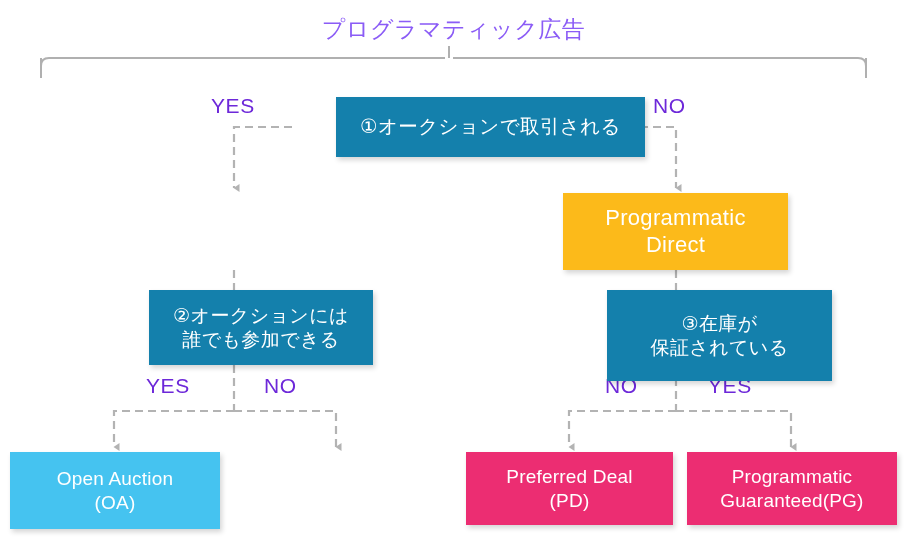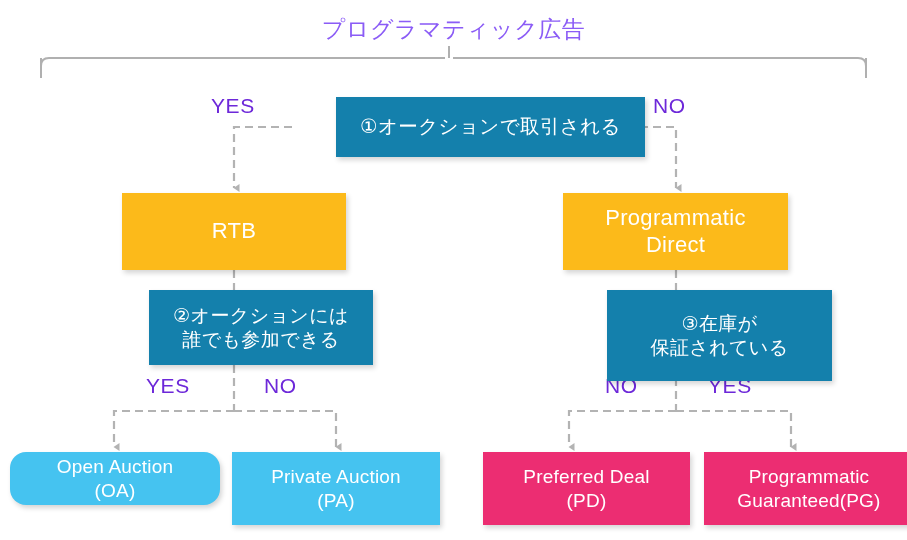--- a/index.html
+++ b/index.html
@@ -68,21 +68,20 @@
   }
   .node.leaf-blue {
     background: #45C3F0;
     font-size: 19px;
     letter-spacing: 0.2px;
   }
   .node.leaf-pink {
     background: #EC2D72;
     font-size: 19px;
     letter-spacing: 0.2px;
-    margin-left: 17px;
   }
   
   .branch-label {
     position: absolute;
     font-size: 21px;
     color: #6d28d9;
     letter-spacing: 0.6px;
     white-space: nowrap;
   }
 </style>
@@ -128,36 +127,33 @@
   <div class="branch-label" style="left:653px; top:94px;">NO</div>
 
   <div class="branch-label" style="left:146px; top:374px;">YES</div>
   <div class="branch-label" style="left:264px; top:374px;">NO</div>
 
   <div class="branch-label" style="left:605px; top:374px;">NO</div>
   <div class="branch-label" style="left:708px; top:374px;">YES</div>
 
   <div class="node decision top" style="left:292px; top:97px; width:309px; height:60px;">①オークションで取引される</div>
 
-  <div class="node category" style="left:122px; top:193px; width:224px; height:77px;">RTB</div>
 
   <div class="node category" style="left:563px; top:193px; width:225px; height:77px;">Programmatic
 Direct</div>
 
   <div class="node decision" style="left:105px; top:290px; width:224px; height:75px;">②オークションには
 誰でも参加できる</div>
 
   <div class="node decision" style="left:563px; top:290px; width:225px; height:91px;">③在庫が
 保証されている</div>
 
-  <div class="node leaf-blue" style="left:10px; top:452px; width:210px; height:53px;border-radius:16px;">Open Auction
+  <div class="node leaf-blue" style="left:10px; top:452px; width:210px; height:77px;">Open Auction
 (OA)</div>
 
-  <div class="node leaf-blue" style="left:232px; top:452px; width:208px; height:73px;">Private Auction
-(PA)</div>
 
   <div class="node leaf-pink" style="left:466px; top:452px; width:207px; height:73px;">Preferred Deal
 (PD)</div>
 
   <div class="node leaf-pink" style="left:687px; top:452px; width:210px; height:73px;">Programmatic
 Guaranteed(PG)</div>
 
 </div>
 
 </body></html>

